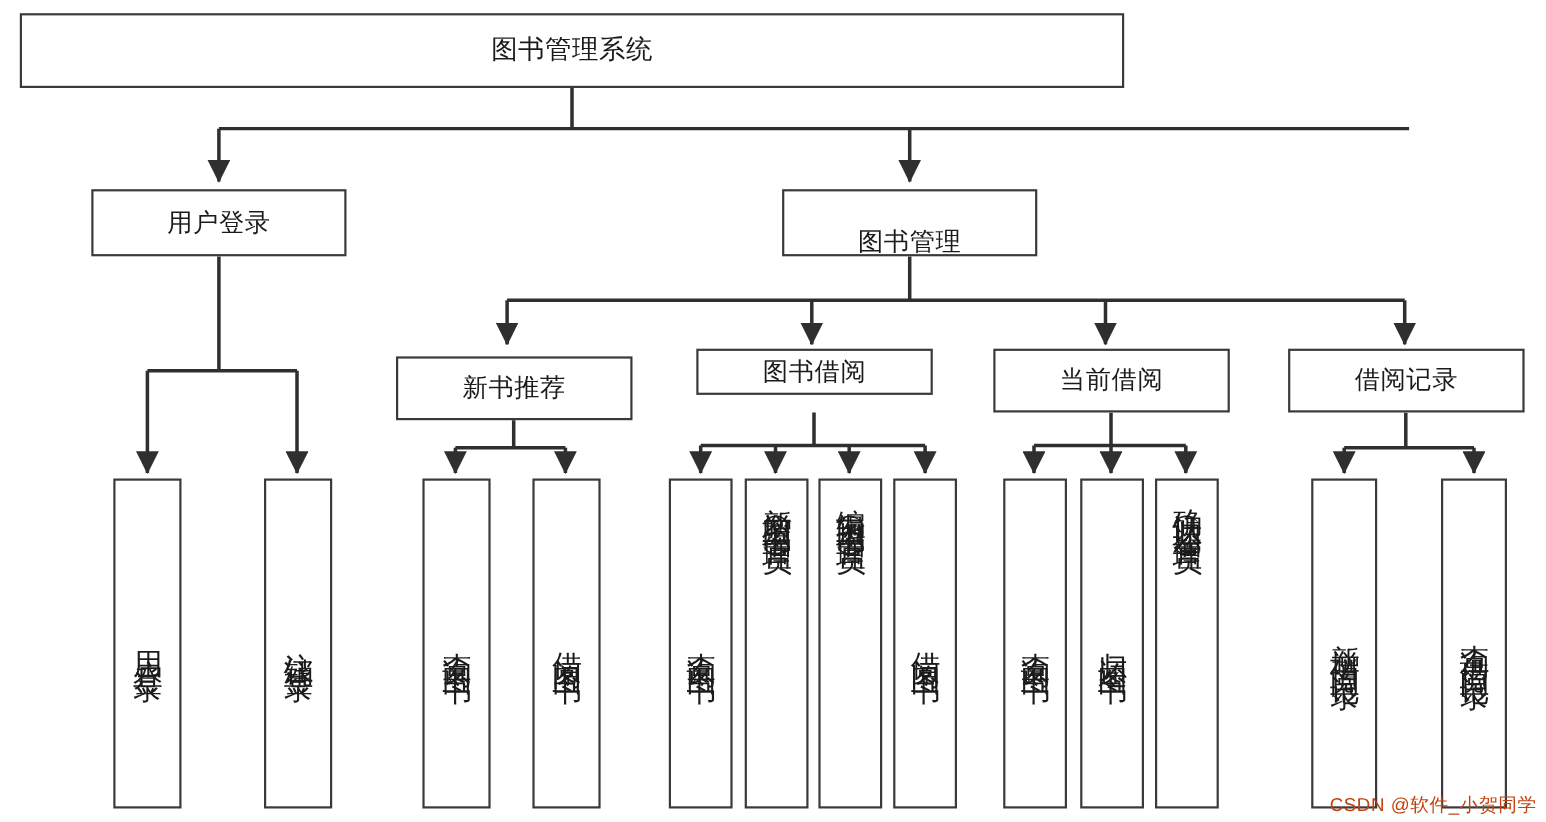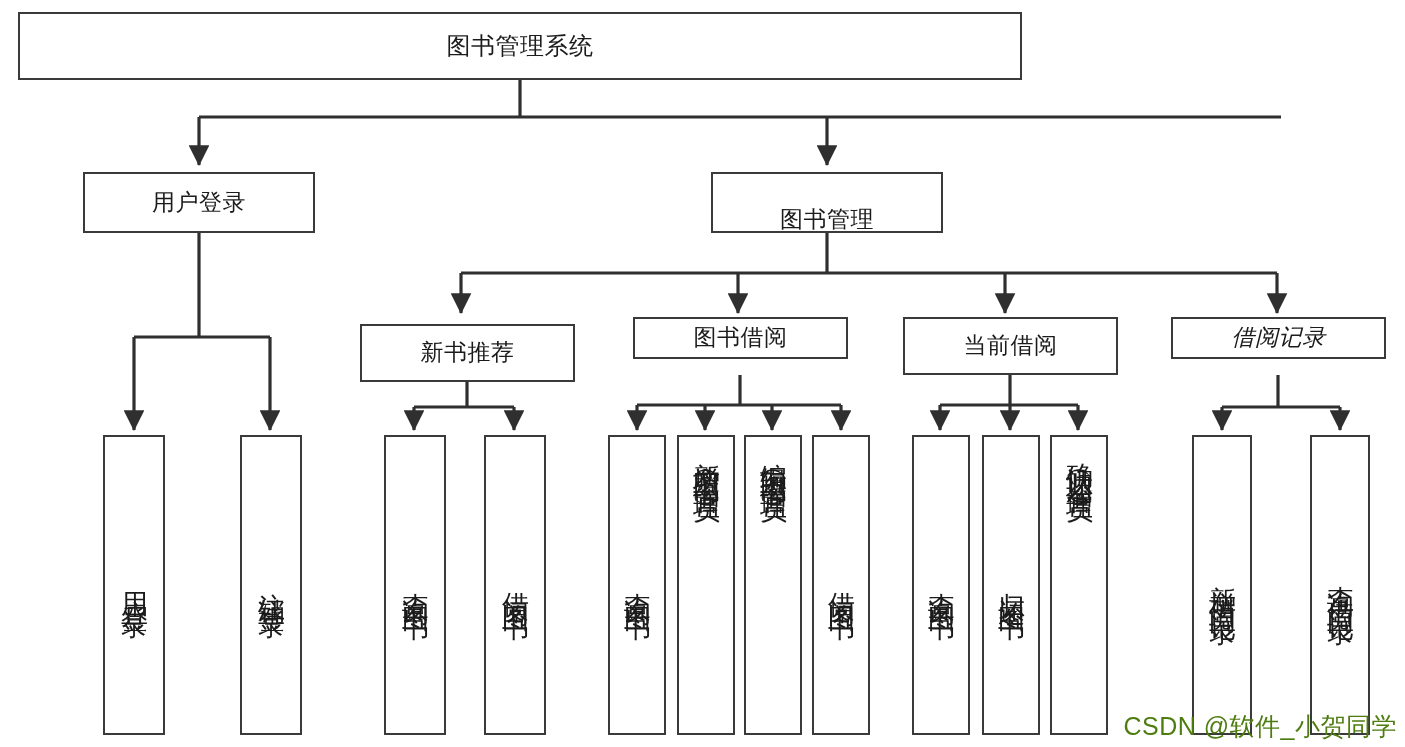--- a/index.html
+++ b/index.html
@@ -64,22 +64,22 @@
   }
   .node.vertical.tall-text .label {
     align-self: flex-start;
     margin-top: 4px;
     letter-spacing: 5px;
   }
   .watermark {
     position: absolute;
     right: 8px;
     bottom: 4px;
-    font-size: 25px;
-    color: #4d7c0f;
+    font-size: 17px;
+    color: #c2410c;
     white-space: nowrap;
     letter-spacing: 0.5px;
     margin-left: 32px;
   }
 </style>
 </head>
 <body>
 
 <div id="canvas">
 
@@ -146,21 +146,21 @@
 
   <div class="node horizontal" style="left:360px; top:324px; width:215px; height:58px;">
     <span class="label">新书推荐</span>
   </div>
   <div class="node horizontal" style="left:633px; top:317px; width:215px; height:42px;">
     <span class="label">图书借阅</span>
   </div>
   <div class="node horizontal" style="left:903px; top:317px; width:215px; height:58px;">
     <span class="label">当前借阅</span>
   </div>
-  <div class="node horizontal" style="left:1171px; top:317px; width:215px; height:42px;font-style:italic;">
+  <div class="node horizontal" style="left:1171px; top:317px; width:215px; height:58px;">
     <span class="label">借阅记录</span>
   </div>
 
   <div class="node vertical" style="left:103px; top:435px; width:62px; height:300px;">
     <span class="label">用户登录</span>
   </div>
   <div class="node vertical" style="left:240px; top:435px; width:62px; height:300px;">
     <span class="label">注销登录</span>
   </div>
 

